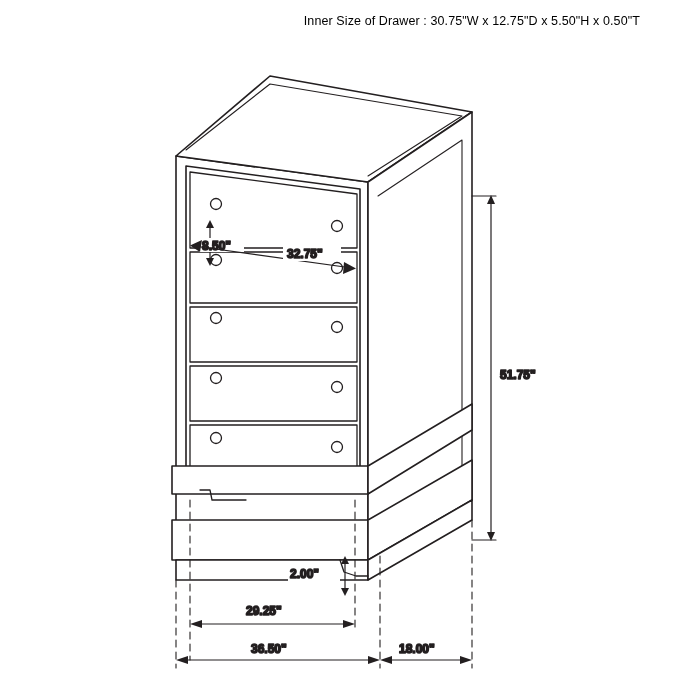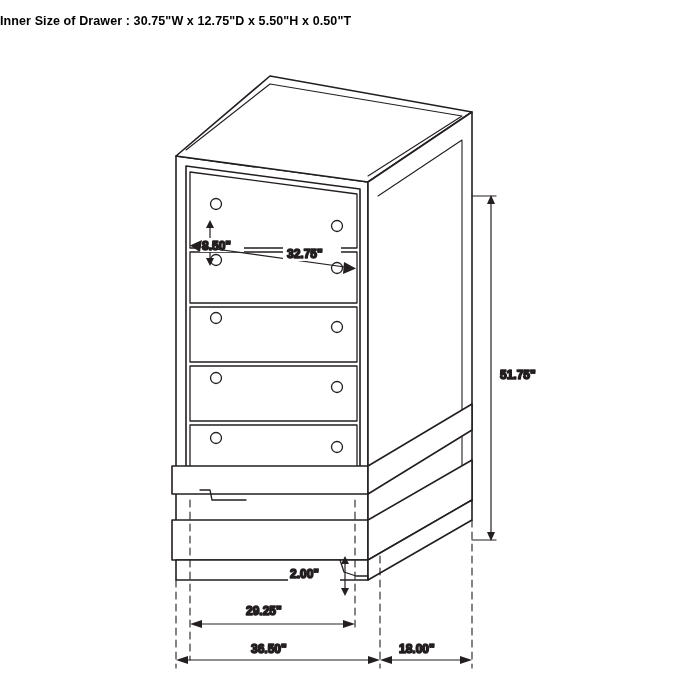--- a/index.html
+++ b/index.html
@@ -13,23 +13,23 @@
     height: 700px;
     background: #ffffff;
     font-family: "Liberation Sans", sans-serif;
     overflow: hidden;
   }
   #title {
     position: absolute;
     top: 14px;
     left: 0;
     width: 640px;
-    text-align: left;
+    text-align: right;
     font-size: 12.5px;
-    font-weight: bold;
+    font-weight: normal;
     color: #000000;
     letter-spacing: 0.1px;
   }
   svg {
     position: absolute;
     top: 0;
     left: 0;
   }
   .dimlabel {
     font-family: "Liberation Sans", sans-serif;

